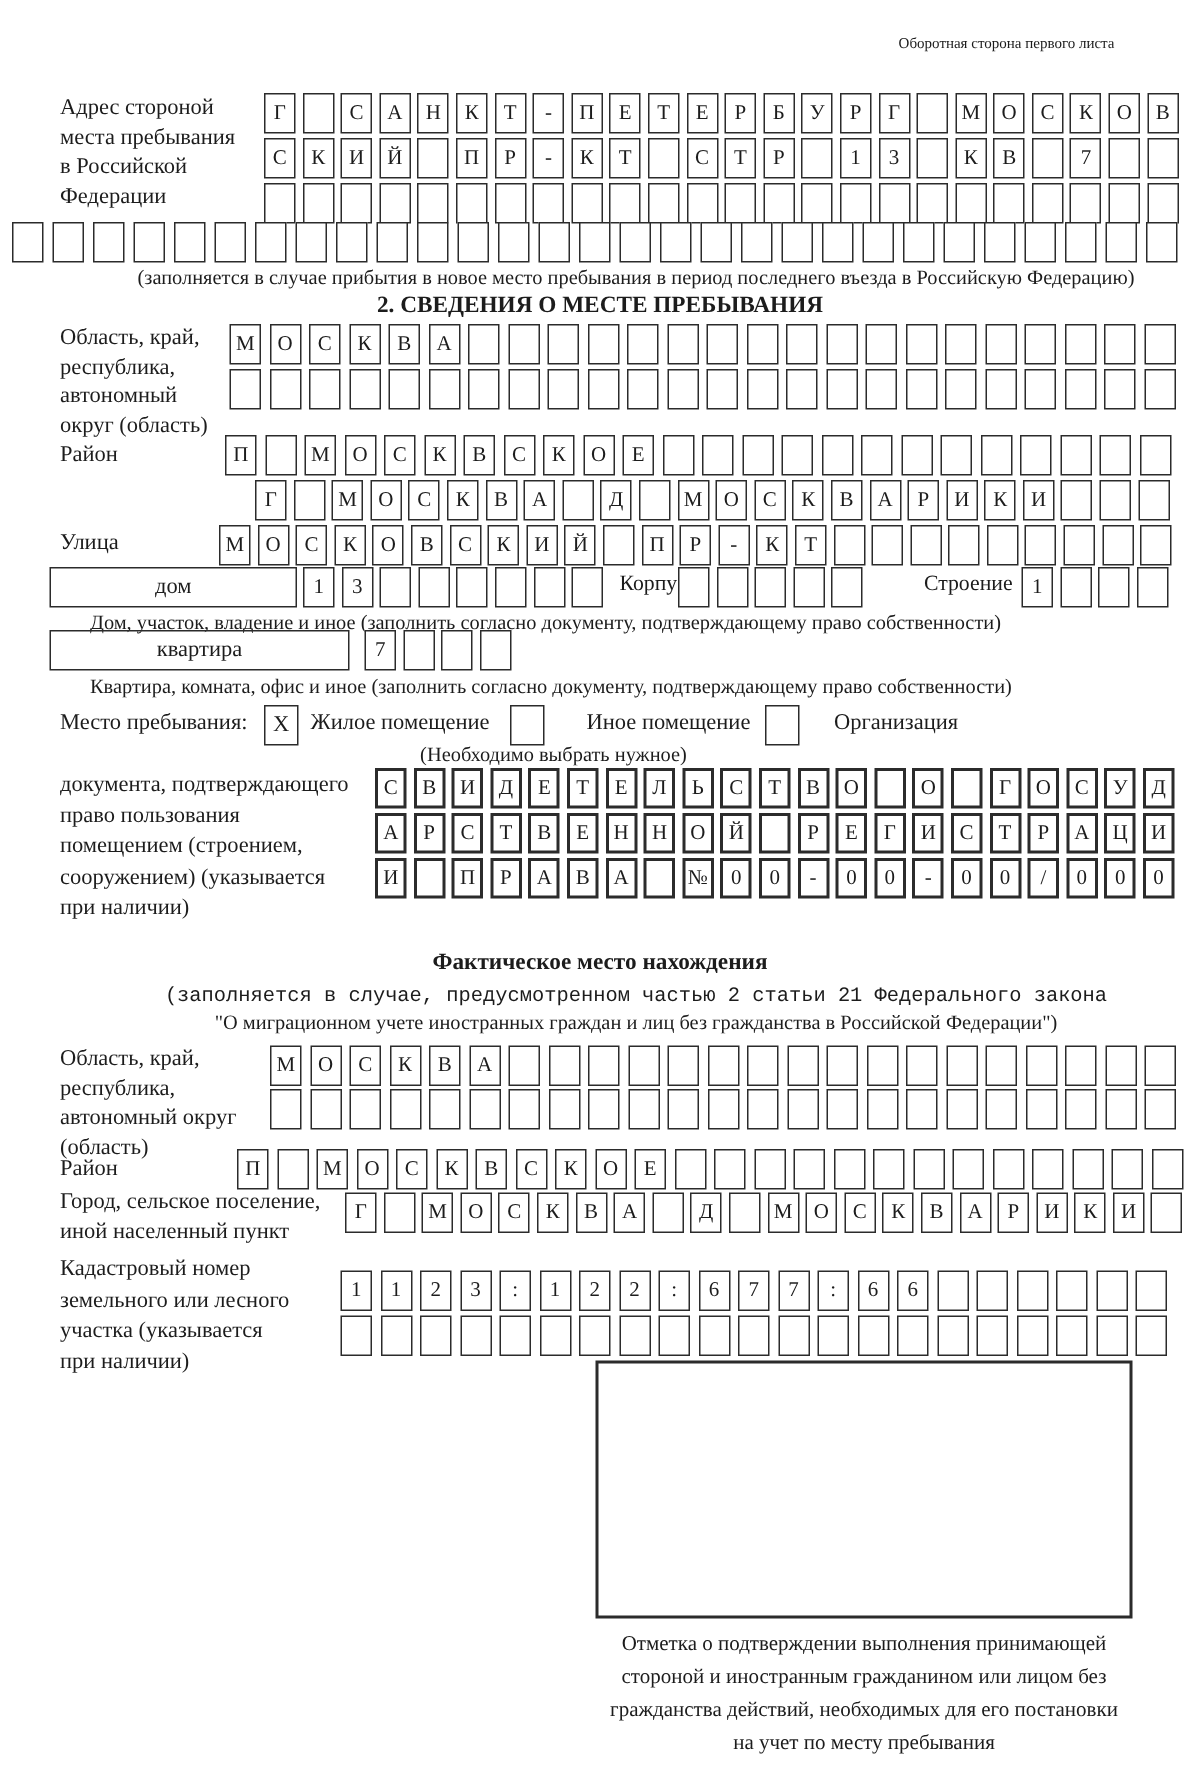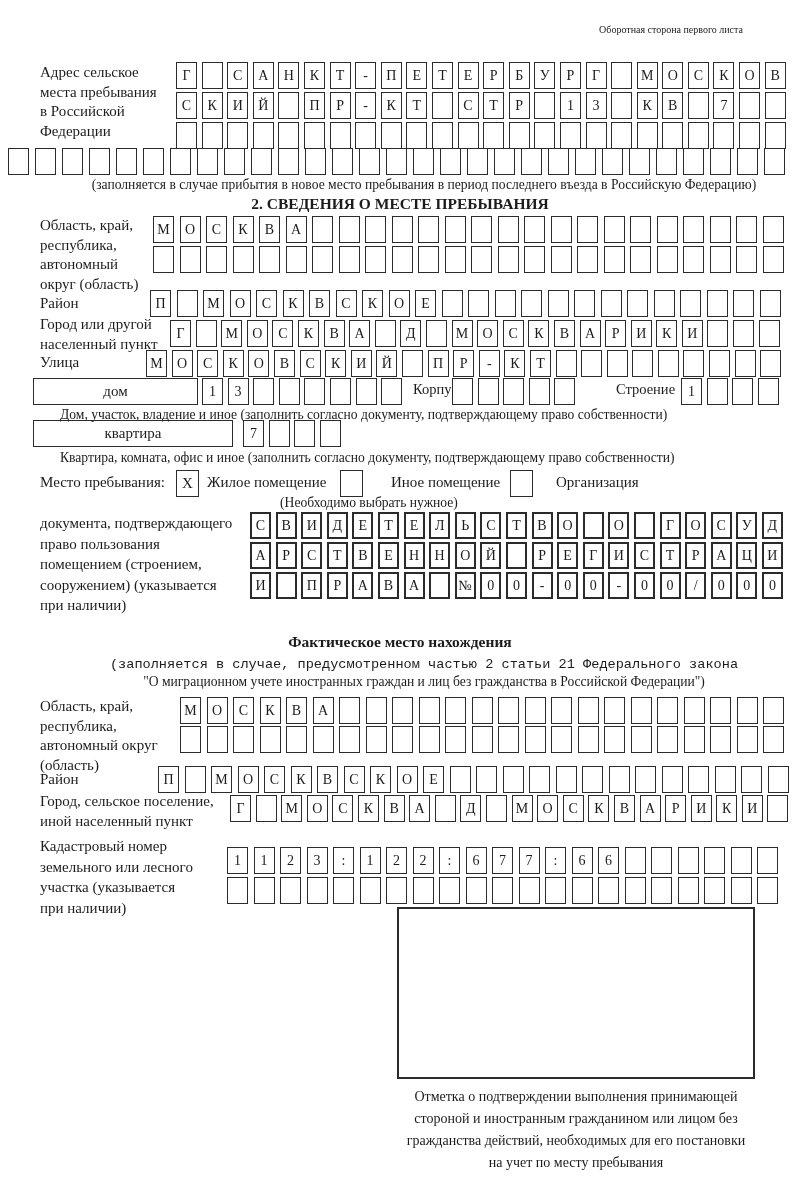--- a/index.html
+++ b/index.html
@@ -26,21 +26,21 @@
   .right-note{font-size:10px;}
 </style>
 </head>
 <body>
 
 <div class="page">
 
   <div class="abs right-note" style="right:57px;top:24px;">Оборотная сторона первого листа</div>
 
   <div class="abs label" style="left:40px;top:63px;">
-      <div>Адрес сельское</div>
+      <div>Адрес стороной</div>
       <div>места пребывания</div>
       <div>в Российской</div>
       <div>Федерации</div>
     </div>
   <div class="abs boxrow" style="left:176px;top:62px;">
       <span class="cell">Г</span>
       <span class="cell"></span>
       <span class="cell">С</span>
       <span class="cell">А</span>
       <span class="cell">Н</span>
@@ -231,24 +231,20 @@
       <span class="cell"></span>
       <span class="cell"></span>
       <span class="cell"></span>
       <span class="cell"></span>
       <span class="cell"></span>
       <span class="cell"></span>
       <span class="cell"></span>
       <span class="cell"></span>
     </div>
 
-  <div class="abs label" style="left:40px;top:315px;">
-      <div>Город или другой</div>
-      <div>населенный пункт</div>
-    </div>
   <div class="abs boxrow" style="left:170px;top:320px;">
       <span class="cell">Г</span>
       <span class="cell"></span>
       <span class="cell">М</span>
       <span class="cell">О</span>
       <span class="cell">С</span>
       <span class="cell">К</span>
       <span class="cell">В</span>
       <span class="cell">А</span>
       <span class="cell"></span>

